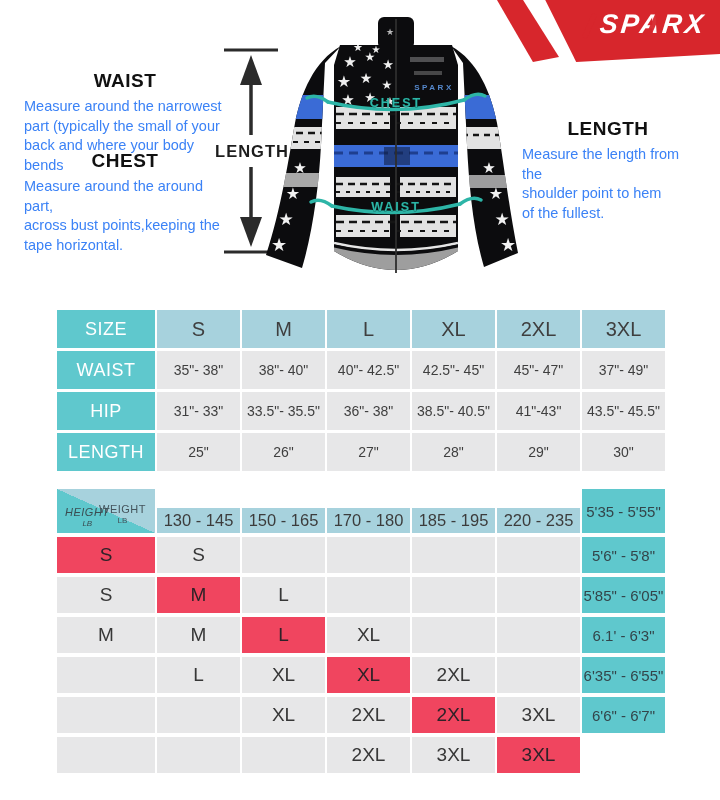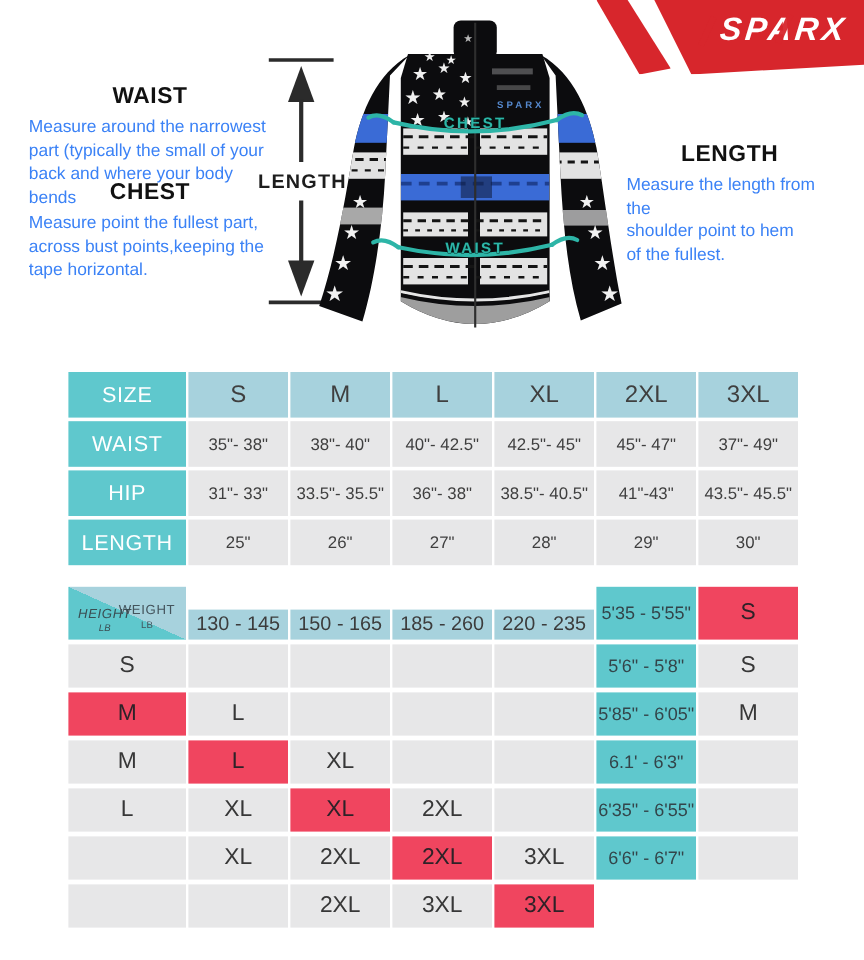--- a/index.html
+++ b/index.html
@@ -66,21 +66,21 @@
   </div>
 
   <div class="guide waist">
     <div class="g-title">WAIST</div>
     <div class="g-line">Measure around the narrowest</div>
     <div class="g-line">part (typically the small of your</div>
     <div class="g-line">back and where your body bends</div>
   </div>
   <div class="guide chest">
     <div class="g-title">CHEST</div>
-    <div class="g-line">Measure point the fullest part,</div>
+    <div class="g-line">Measure around the around part,</div>
     <div class="g-line">across bust points,keeping the</div>
     <div class="g-line">tape horizontal.</div>
   </div>
   <div class="guide length">
     <div class="g-title">LENGTH</div>
     <div class="g-line">Measure the length from the</div>
     <div class="g-line">shoulder point to hem</div>
     <div class="g-line">of the fullest.</div>
   </div>
 
@@ -244,21 +244,22 @@
         <span class="corner-label">WEIGHT</span>
         <span class="corner-unit">LB</span>
       </div>
       <div class="corner-side">
         <span class="corner-label">HEIGHT</span>
         <span class="corner-unit">LB</span>
       </div>
     </div>
     <div class="cell whdr">130 - 145</div>
     <div class="cell whdr">150 - 165</div>
-    <div class="cell whdr">185 - 260</div>
+    <div class="cell whdr">170 - 180</div>
+    <div class="cell whdr">185 - 195</div>
     <div class="cell whdr">220 - 235</div>
 
     <div class="cell hlbl">5'35 - 5'55"</div>
     <div class="cell fcell hl">S</div>
     <div class="cell fcell">S</div>
     <div class="cell fcell"></div>
     <div class="cell fcell"></div>
     <div class="cell fcell"></div>
     <div class="cell fcell"></div>
 

